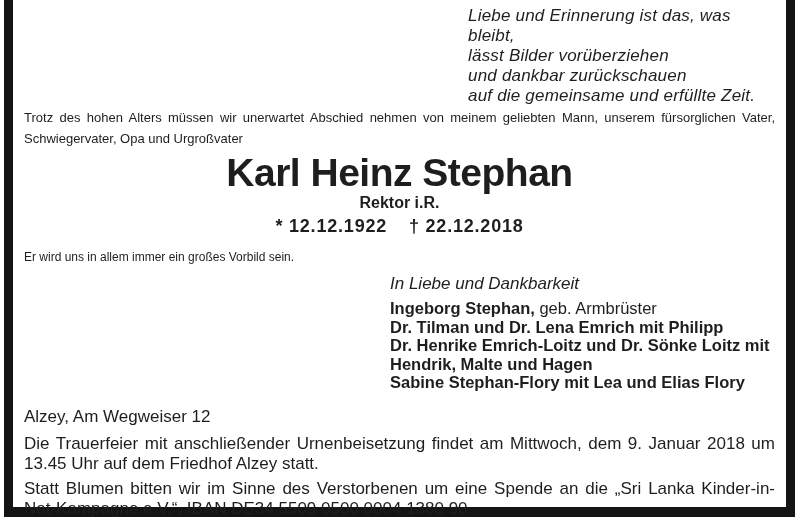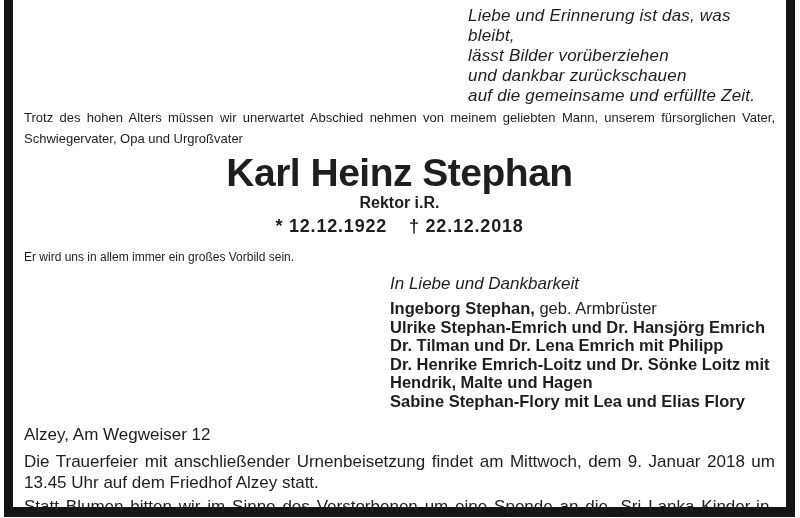--- a/index.html
+++ b/index.html
@@ -109,21 +109,20 @@
     <div class="dates">
       <span class="birth">* 12.12.1922</span>
       <span class="death">† 22.12.2018</span>
     </div>
 
     <p class="tribute">Er wird uns in allem immer ein großes Vorbild sein.</p>
 
     <div class="mourners">
       <div class="mourners-intro">In Liebe und Dankbarkeit</div>
       <div class="mourner-line"><span class="strong">Ingeborg Stephan,</span><span class="rest"> geb. Armbrüster</span></div>
-      <div class="mourner-line"><span class="strong">Ulrike Stephan-Emrich und Dr. Hansjörg Emrich</span><span class="rest"></span></div>
       <div class="mourner-line"><span class="strong">Dr. Tilman und Dr. Lena Emrich mit Philipp</span><span class="rest"></span></div>
       <div class="mourner-line"><span class="strong">Dr. Henrike Emrich-Loitz und Dr. Sönke Loitz mit</span><span class="rest"></span></div>
       <div class="mourner-line"><span class="strong">Hendrik, Malte und Hagen</span><span class="rest"></span></div>
       <div class="mourner-line"><span class="strong">Sabine Stephan-Flory mit Lea und Elias Flory</span><span class="rest"></span></div>
     </div>
 
     <p class="address">Alzey, Am Wegweiser 12</p>
 
     <p class="para">Die Trauerfeier mit anschließender Urnenbeisetzung findet am Mittwoch, dem 9. Januar 2018 um 13.45 Uhr auf dem Friedhof Alzey statt.</p>
 

